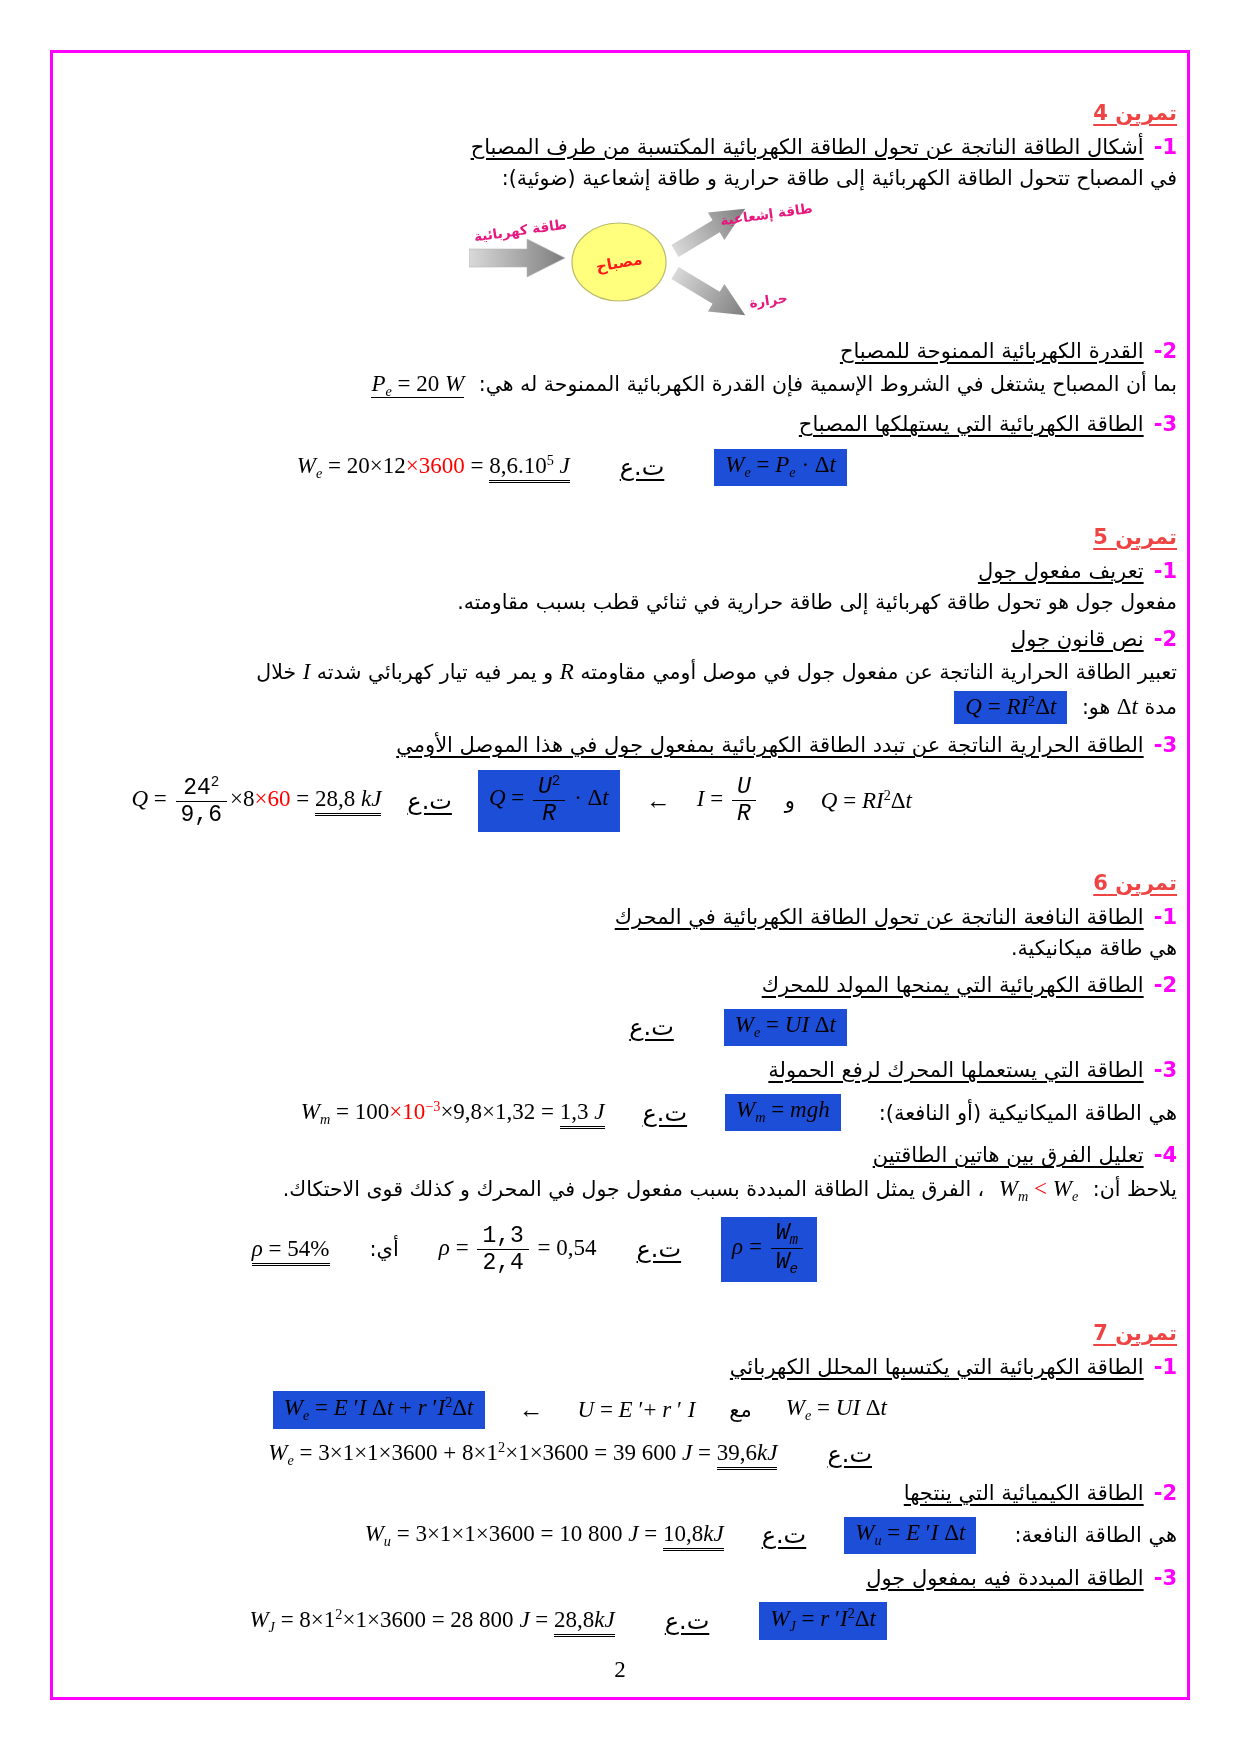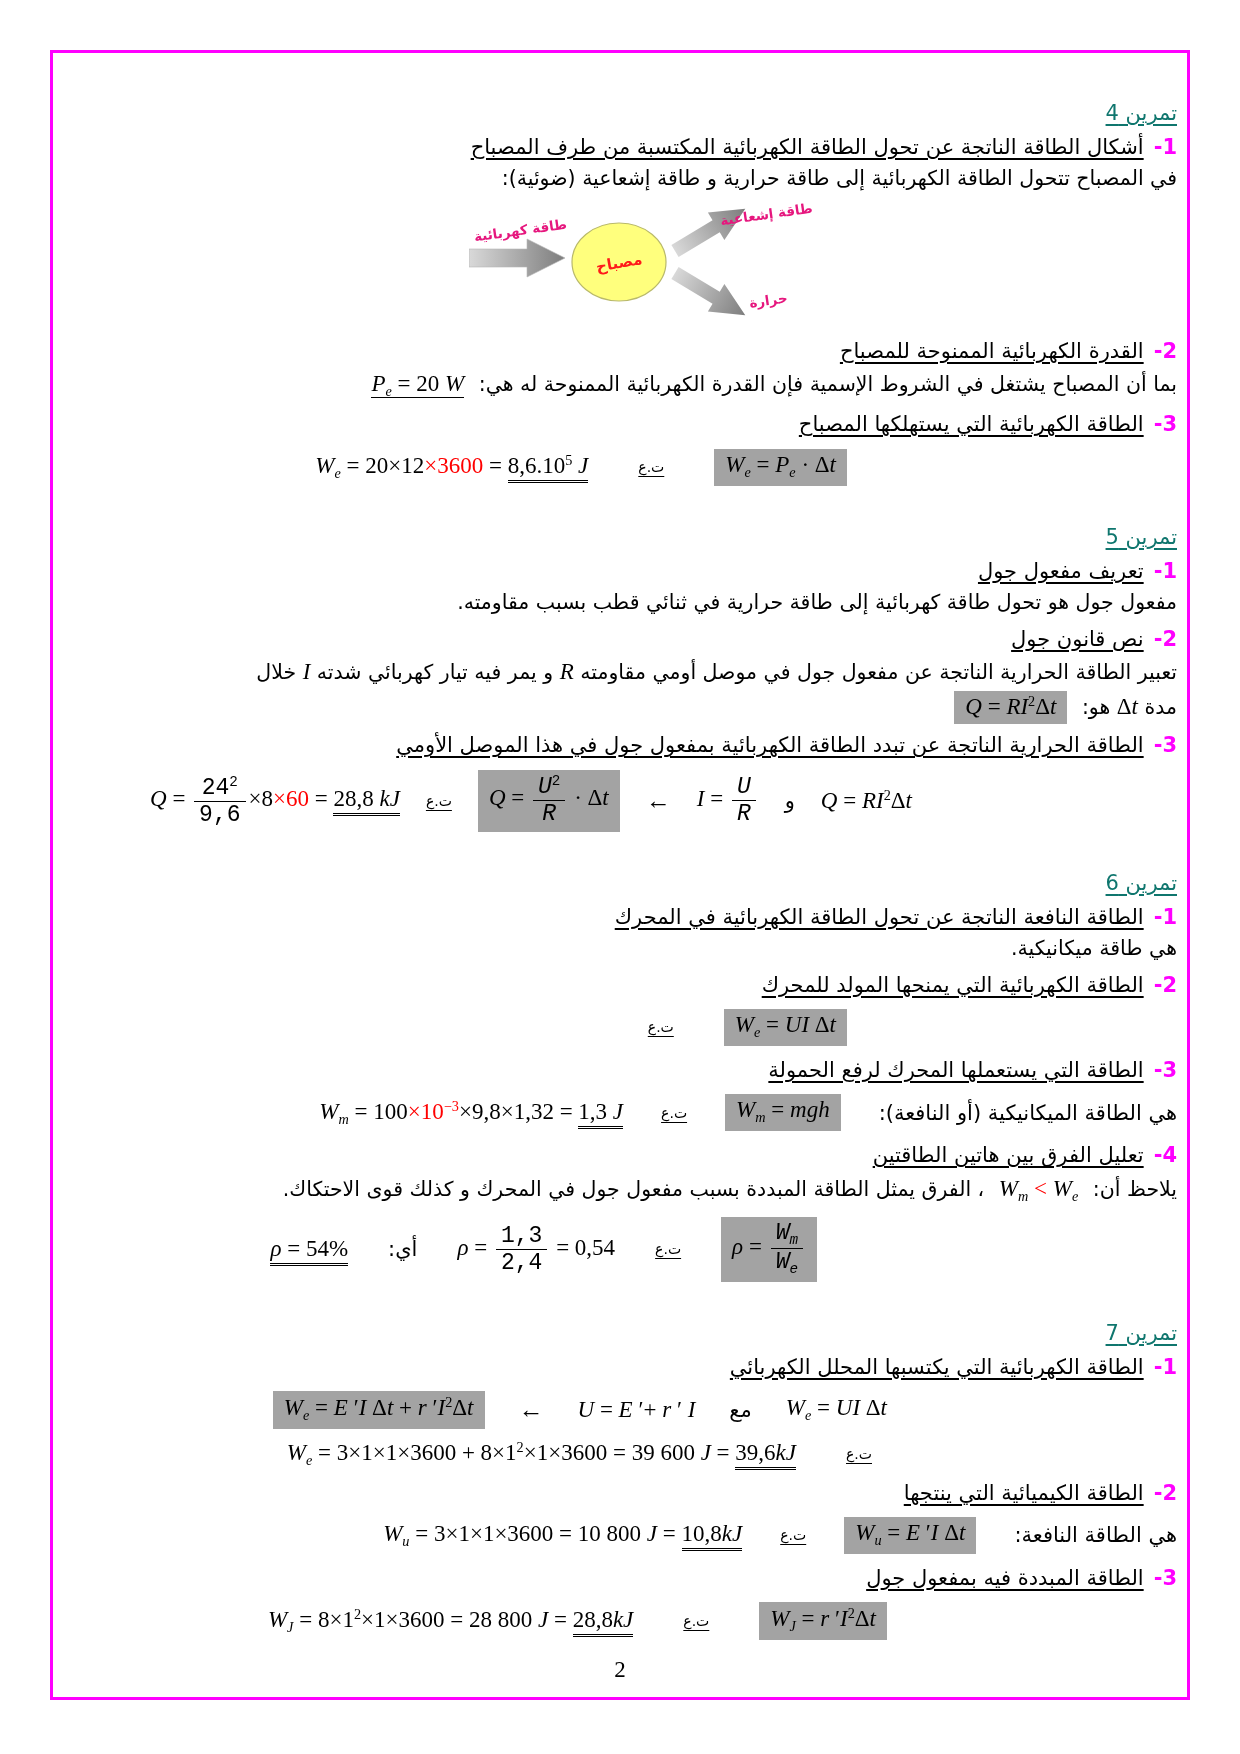--- a/index.html
+++ b/index.html
@@ -9,21 +9,21 @@
   }
   .frame{
     position:absolute;left:50px;top:50px;width:1134px;height:1644px;
     border:3px solid #FF00FF;background:#fff;
   }
   .content{
     position:absolute;top:0;left:0;right:0;bottom:0;
     padding:42px 10px 0 36px;direction:rtl;
   }
   .extitle{
-    color:#0f766e;font-weight:normal;font-size:21px;
+    color:#ef4444;font-weight:bold;font-size:21px;
     text-decoration:underline;text-underline-offset:4px;
     margin:39px 0 8px;
   }
   .extitle.first{margin-top:6px;}
   .ihead{font-size:21px;margin:8px 0 3px;line-height:1.35;}
   .num{color:#FF00FF;font-weight:bold;margin-left:10px;font-size:21px;}
   .ht{text-decoration:underline;text-underline-offset:4px;}
   .body{font-size:20.5px;margin:3px 0;line-height:1.4;}
   .math{
     direction:ltr;unicode-bidi:isolate;
@@ -32,23 +32,23 @@
   }
   .math .it{font-style:italic;}
   .math .red,.red{color:#FF0000;text-align:right;}
   .math sub{font-size:62%;vertical-align:-0.35em;}
   .math sup{font-size:62%;vertical-align:0.55em;}
   .uu{border-bottom:3px double #000;padding-bottom:2px;}
   .u1{border-bottom:1.5px solid #000;padding-bottom:1px;}
   .frac{display:inline-block;text-align:center;vertical-align:middle;margin:0 3px;font-family:Liberation Mono, monospace;}
   .frac .fn{display:block;border-bottom:1.5px solid #000;padding:0 5px;}
   .frac .fd{display:block;padding:0 5px;}
-  .hl{background:#a3a3a3;padding:3px 11px 5px;}
+  .hl{background:#1d4ed8;padding:3px 11px 5px;}
   .frow{display:flex;direction:rtl;align-items:center;column-gap:50px;margin:10px 0;}
-  .ta3{font-size:14px;text-decoration:underline;text-underline-offset:4px;}
+  .ta3{font-size:24px;text-decoration:underline;text-underline-offset:4px;}
   .arlbl{font-size:21px;}
   .arrow{font-family:"Liberation Serif",serif;font-size:25px;direction:ltr;}
   .pr330{padding-left:0;padding-right:330px;}
   .pr290{padding-right:290px;}
   .pr265{padding-right:265px;column-gap:26px;}
   .pr305{padding-right:305px;}
   .pr360{padding-right:360px;}
   .diagram{margin:8px 356px 10px 0;width:352px;direction:ltr;}
   .dlab{fill:#E6177E;font-size:13.5px;font-weight:bold;font-family:"DejaVu Sans",sans-serif;}
   .dnode{fill:#FF1A1A;font-size:15px;font-weight:bold;font-family:"DejaVu Sans",sans-serif;}

